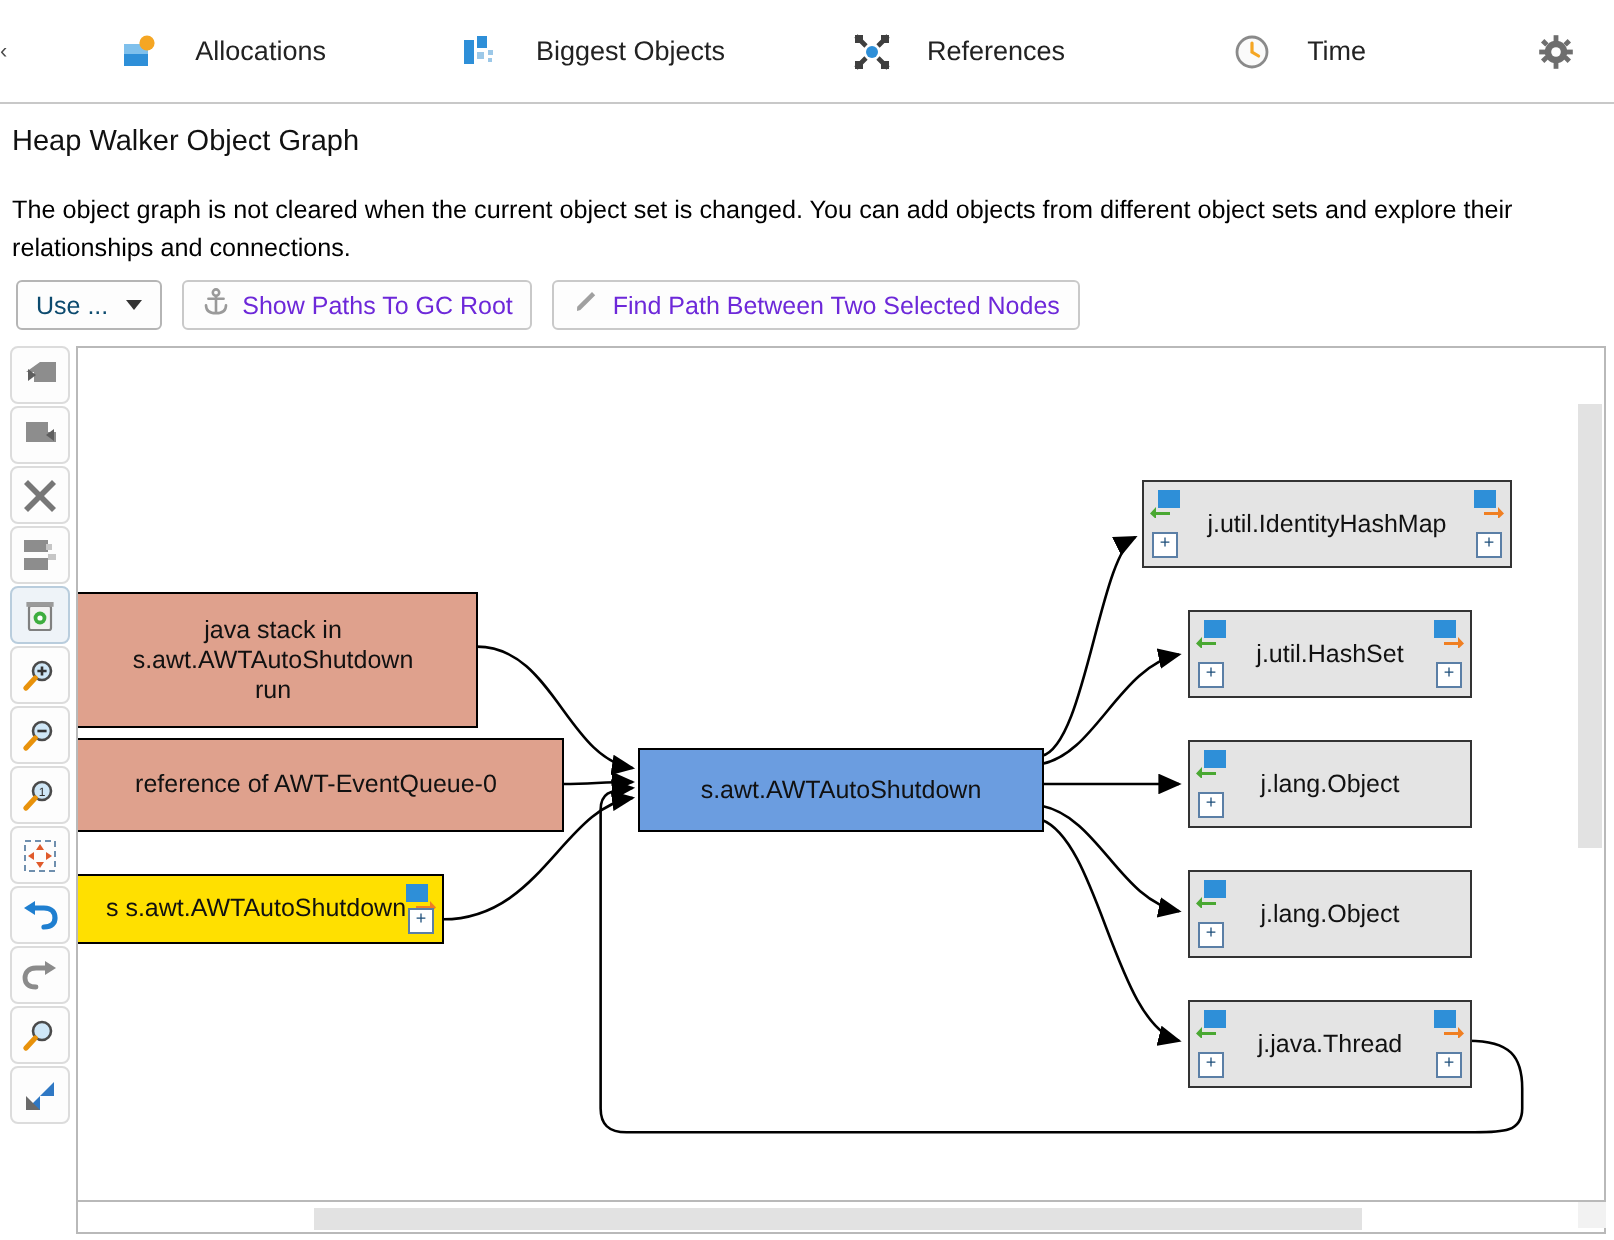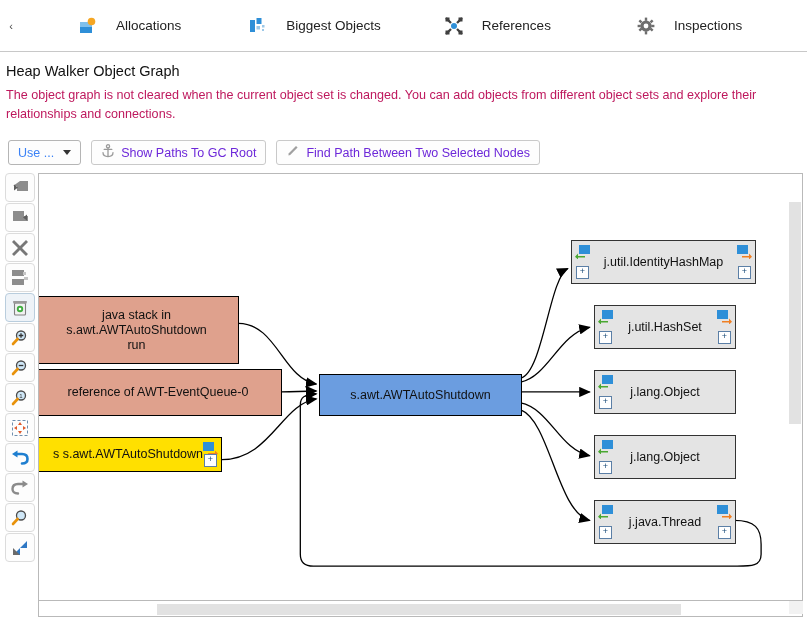--- a/index.html
+++ b/index.html
@@ -55,24 +55,24 @@
   
   .page-title {
     position: absolute;
     left: 6px; top: 63px;
     font-size: 14.5px;
     font-weight: normal;
     color: #111;
   }
   .page-desc {
     position: absolute;
-    left: 6px; top: 86px;
+    left: 6px; top: 96px;
     width: 794px;
     font-size: 12.6px;
-    color: #be185d;
+    color: #000000;
     line-height: 19px;
   }
 
   
   .actionbar {
     position: absolute;
     left: 8px; top: 140px;
     display: flex;
     align-items: center;
     gap: 10px;
@@ -81,21 +81,21 @@
     display: flex;
     align-items: center;
     gap: 6px;
     height: 25px;
     padding: 0 9px;
     box-sizing: border-box;
     background: #fdfdfd;
     border: 1px solid #b5b5b5;
     border-radius: 3px;
     font-size: 12.5px;
-    color: #3b82f6;
+    color: #0c4a6e;
     white-space: nowrap;
   }
   .btn.disabled { color: #6d28d9; border-color: #c9c9c9; background: #fdfdfd; }
   .caret {
     width: 0; height: 0;
     border-left: 4px solid transparent;
     border-right: 4px solid transparent;
     border-top: 5px solid #333;
     margin-left: 3px;
   }
@@ -246,20 +246,29 @@
           <path d="M1 1 L6 6 M17 1 L12 6 M1 17 L6 12 M17 17 L12 12" stroke="#3f3f3f" stroke-width="2.3" fill="none"></path>
           <rect x="0.5" y="0.5" width="4" height="4" fill="#3f3f3f"></rect>
           <rect x="13.5" y="0.5" width="4" height="4" fill="#3f3f3f"></rect>
           <rect x="0.5" y="13.5" width="4" height="4" fill="#3f3f3f"></rect>
           <rect x="13.5" y="13.5" width="4" height="4" fill="#3f3f3f"></rect>
         </svg>
       </span>
       <span>References</span>
     </div>
 
+    <div class="tab" style="margin-left:50px">
+      <span class="tab-icon">
+        <svg width="18" height="18" viewBox="0 0 18 18">
+          <circle cx="9" cy="9" r="7.5" fill="#fafafa" stroke="#8a8a8a" stroke-width="1.4"></circle>
+          <path d="M9 4.5 L9 9 L12.3 11" stroke="#f5a623" stroke-width="1.6" fill="none" stroke-linecap="round"></path>
+        </svg>
+      </span>
+      <span>Time</span>
+    </div>
 
     <div class="tab" style="margin-left:52px">
       <span class="tab-icon">
         <svg width="18" height="18" viewBox="0 0 18 18">
           <g fill="#6e6e6e">
             <circle cx="9" cy="9" r="5.6"></circle>
             <rect x="7.8" y="0.6" width="2.4" height="3.2"></rect>
             <rect x="7.8" y="14.2" width="2.4" height="3.2"></rect>
             <rect x="0.6" y="7.8" width="3.2" height="2.4"></rect>
             <rect x="14.2" y="7.8" width="3.2" height="2.4"></rect>

